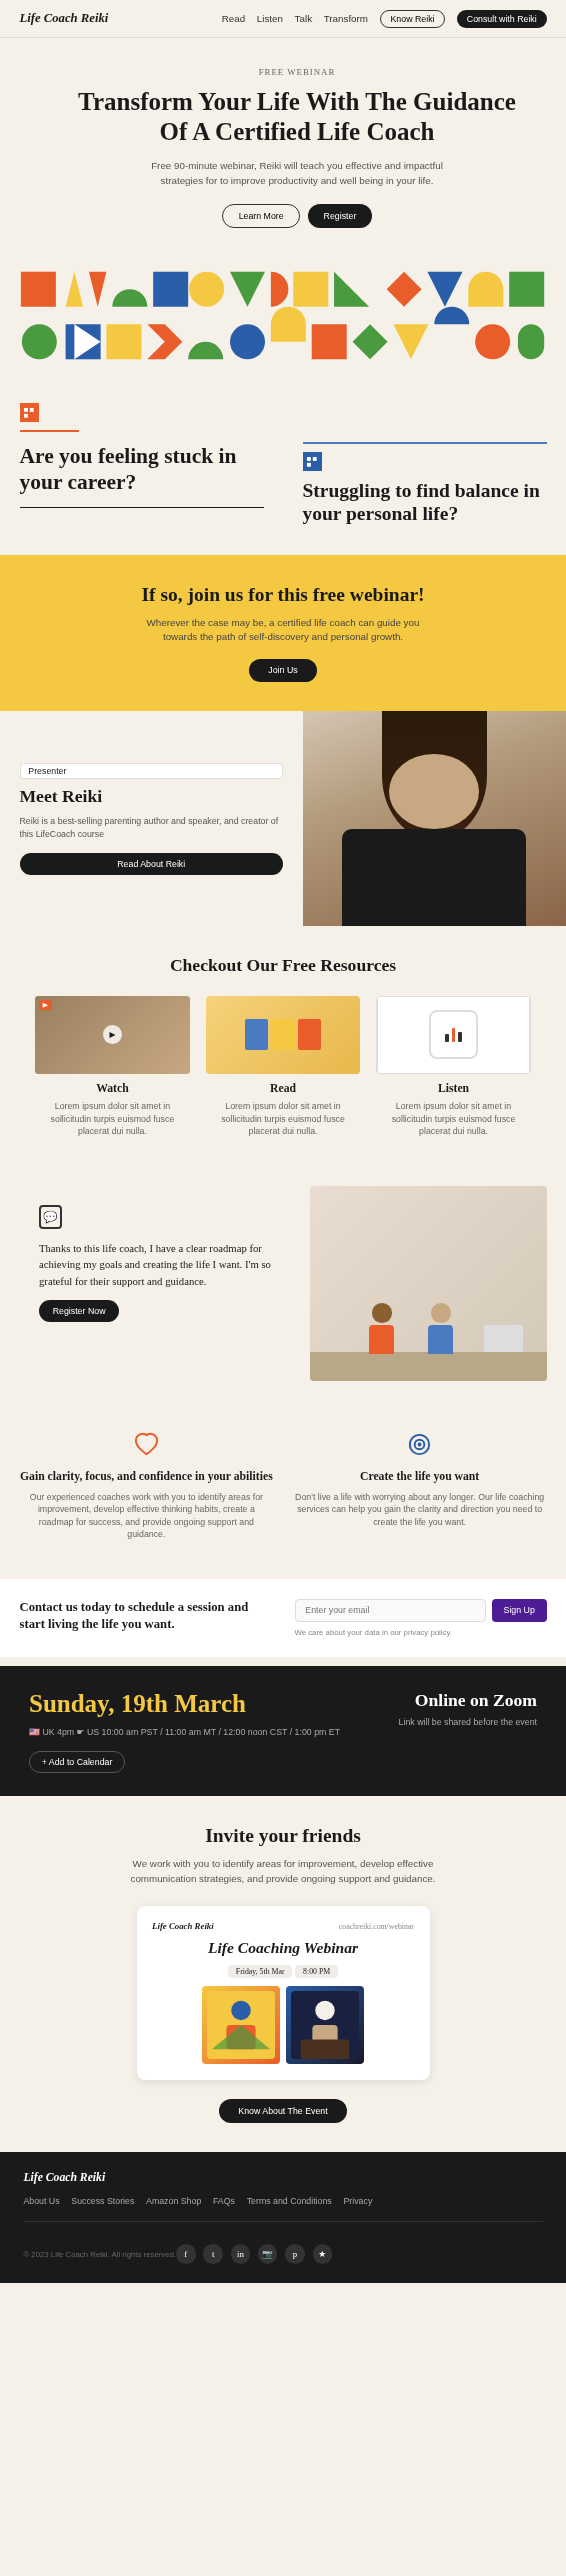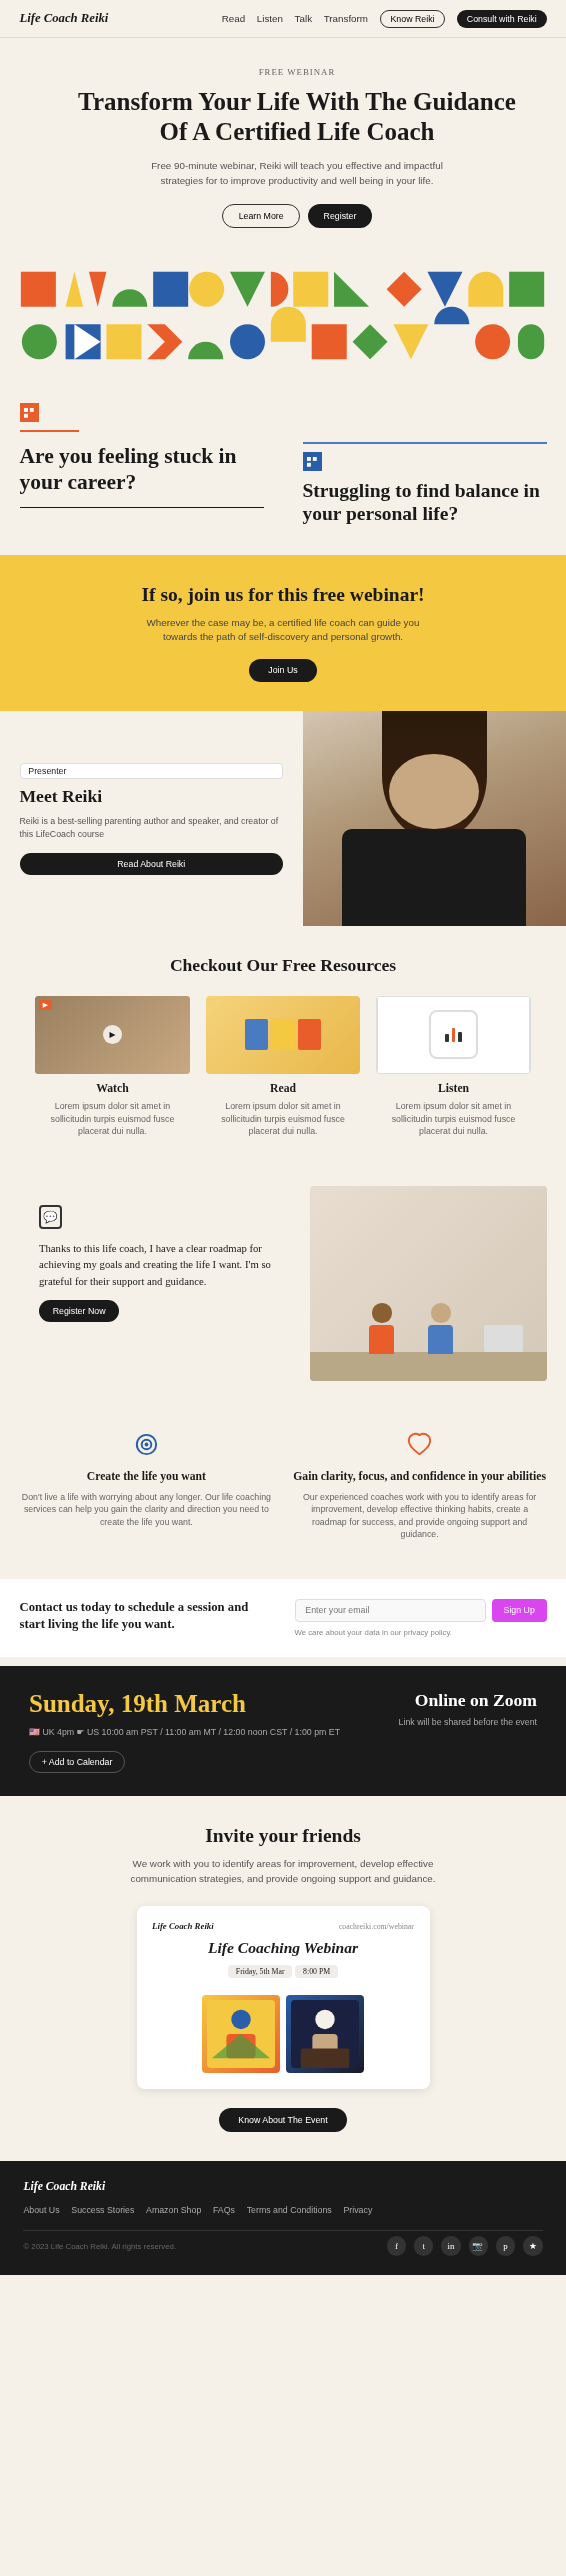--- a/index.html
+++ b/index.html
@@ -378,21 +378,21 @@
     }
     .email-input {
       flex: 1;
       border: 1px solid #ddd;
       border-radius: 3.9px;
       padding: 5.9px 9.8px;
       font-size: 8.8px;
       background: #f9f9f9;
     }
     .btn-signup {
-      background: #d946ef;
+      background: #4c1d95;
       color: #fff;
       border: none;
       border-radius: 3.9px;
       padding: 5.9px 11.7px;
       font-size: 8.8px;
       cursor: pointer;
       white-space: nowrap;
     }
     .privacy-note {
       font-size: 7.8px;
@@ -498,21 +498,21 @@
       font-weight: bold;
       font-style: italic;
       text-align: center;
       margin: 7.8px 0;
       font-family: Georgia, serif;
     }
     .flyer-info {
       display: flex;
       justify-content: center;
       gap: 3px;
-      margin-bottom: 17px;
+      margin-bottom: 8px;
     }
     .flyer-info-badge {
       background: #f0ede8;
       border-radius: 3.9px;
       padding: 2px 7.8px;
       font-size: 7.8px;
     }
     .flyer-images {
       display: flex;
       gap: 5.9px;
@@ -585,24 +585,23 @@
       background: #333;
       border-radius: 50%;
       display: flex;
       align-items: center;
       justify-content: center;
       font-size: 8.8px;
       cursor: pointer;
     }
     .footer-bottom {
       display: flex;
-      justify-content: space-between;
       align-items: center;
       border-top: 1px solid #333;
-      padding-top: 5px;
+      padding-top: 22px;
     }
     .footer-copyright {
       font-size: 7.8px;
       color: #666;
       font-family: Arial, sans-serif;
     }
   </style>
 </head>
 <body>
 
@@ -807,36 +806,36 @@
 
       <div style="position:absolute;bottom:29px;right:10%;width:39px;height:27px;background:#ddd;border-radius:2px;"></div>
     </div>
   </div>
 </section>
 
 <section class="benefits-section">
   <div class="benefit-card">
     <div class="benefit-icon">
       <svg width="27" height="27" viewBox="0 0 28 28" fill="none">
+        <path d="M14 24s-11-7-11-14a7 7 0 0 1 11-5.74A7 7 0 0 1 25 10c0 7-11 14-11 14z" stroke="#e85d2a" stroke-width="2" fill="none"></path>
+      </svg>
+    </div>
+    <h3>Gain clarity, focus, and confidence in your abilities</h3>
+    <p>Our experienced coaches work with you to identify areas for improvement, develop effective thinking habits, create a roadmap for success, and provide ongoing support and guidance.</p>
+  </div>
+  <div class="benefit-card">
+    <div class="benefit-icon">
+      <svg width="27" height="27" viewBox="0 0 28 28" fill="none">
         <circle cx="14" cy="14" r="10" stroke="#2a5ea8" stroke-width="2"></circle>
         <circle cx="14" cy="14" r="5" stroke="#2a5ea8" stroke-width="2"></circle>
         <circle cx="14" cy="14" r="2" fill="#2a5ea8"></circle>
       </svg>
     </div>
     <h3>Create the life you want</h3>
     <p>Don't live a life with worrying about any longer. Our life coaching services can help you gain the clarity and direction you need to create the life you want.</p>
-  </div>
-  <div class="benefit-card">
-    <div class="benefit-icon">
-      <svg width="27" height="27" viewBox="0 0 28 28" fill="none">
-        <path d="M14 24s-11-7-11-14a7 7 0 0 1 11-5.74A7 7 0 0 1 25 10c0 7-11 14-11 14z" stroke="#e85d2a" stroke-width="2" fill="none"></path>
-      </svg>
-    </div>
-    <h3>Gain clarity, focus, and confidence in your abilities</h3>
-    <p>Our experienced coaches work with you to identify areas for improvement, develop effective thinking habits, create a roadmap for success, and provide ongoing support and guidance.</p>
   </div>
 </section>
 
 <div class="email-section">
   <div class="email-left">
     <h3>Contact us today to schedule a session and start living the life you want.</h3>
   </div>
   <div class="email-right">
     <div class="email-form">
       <input type="email" class="email-input" placeholder="Enter your email" style="">

